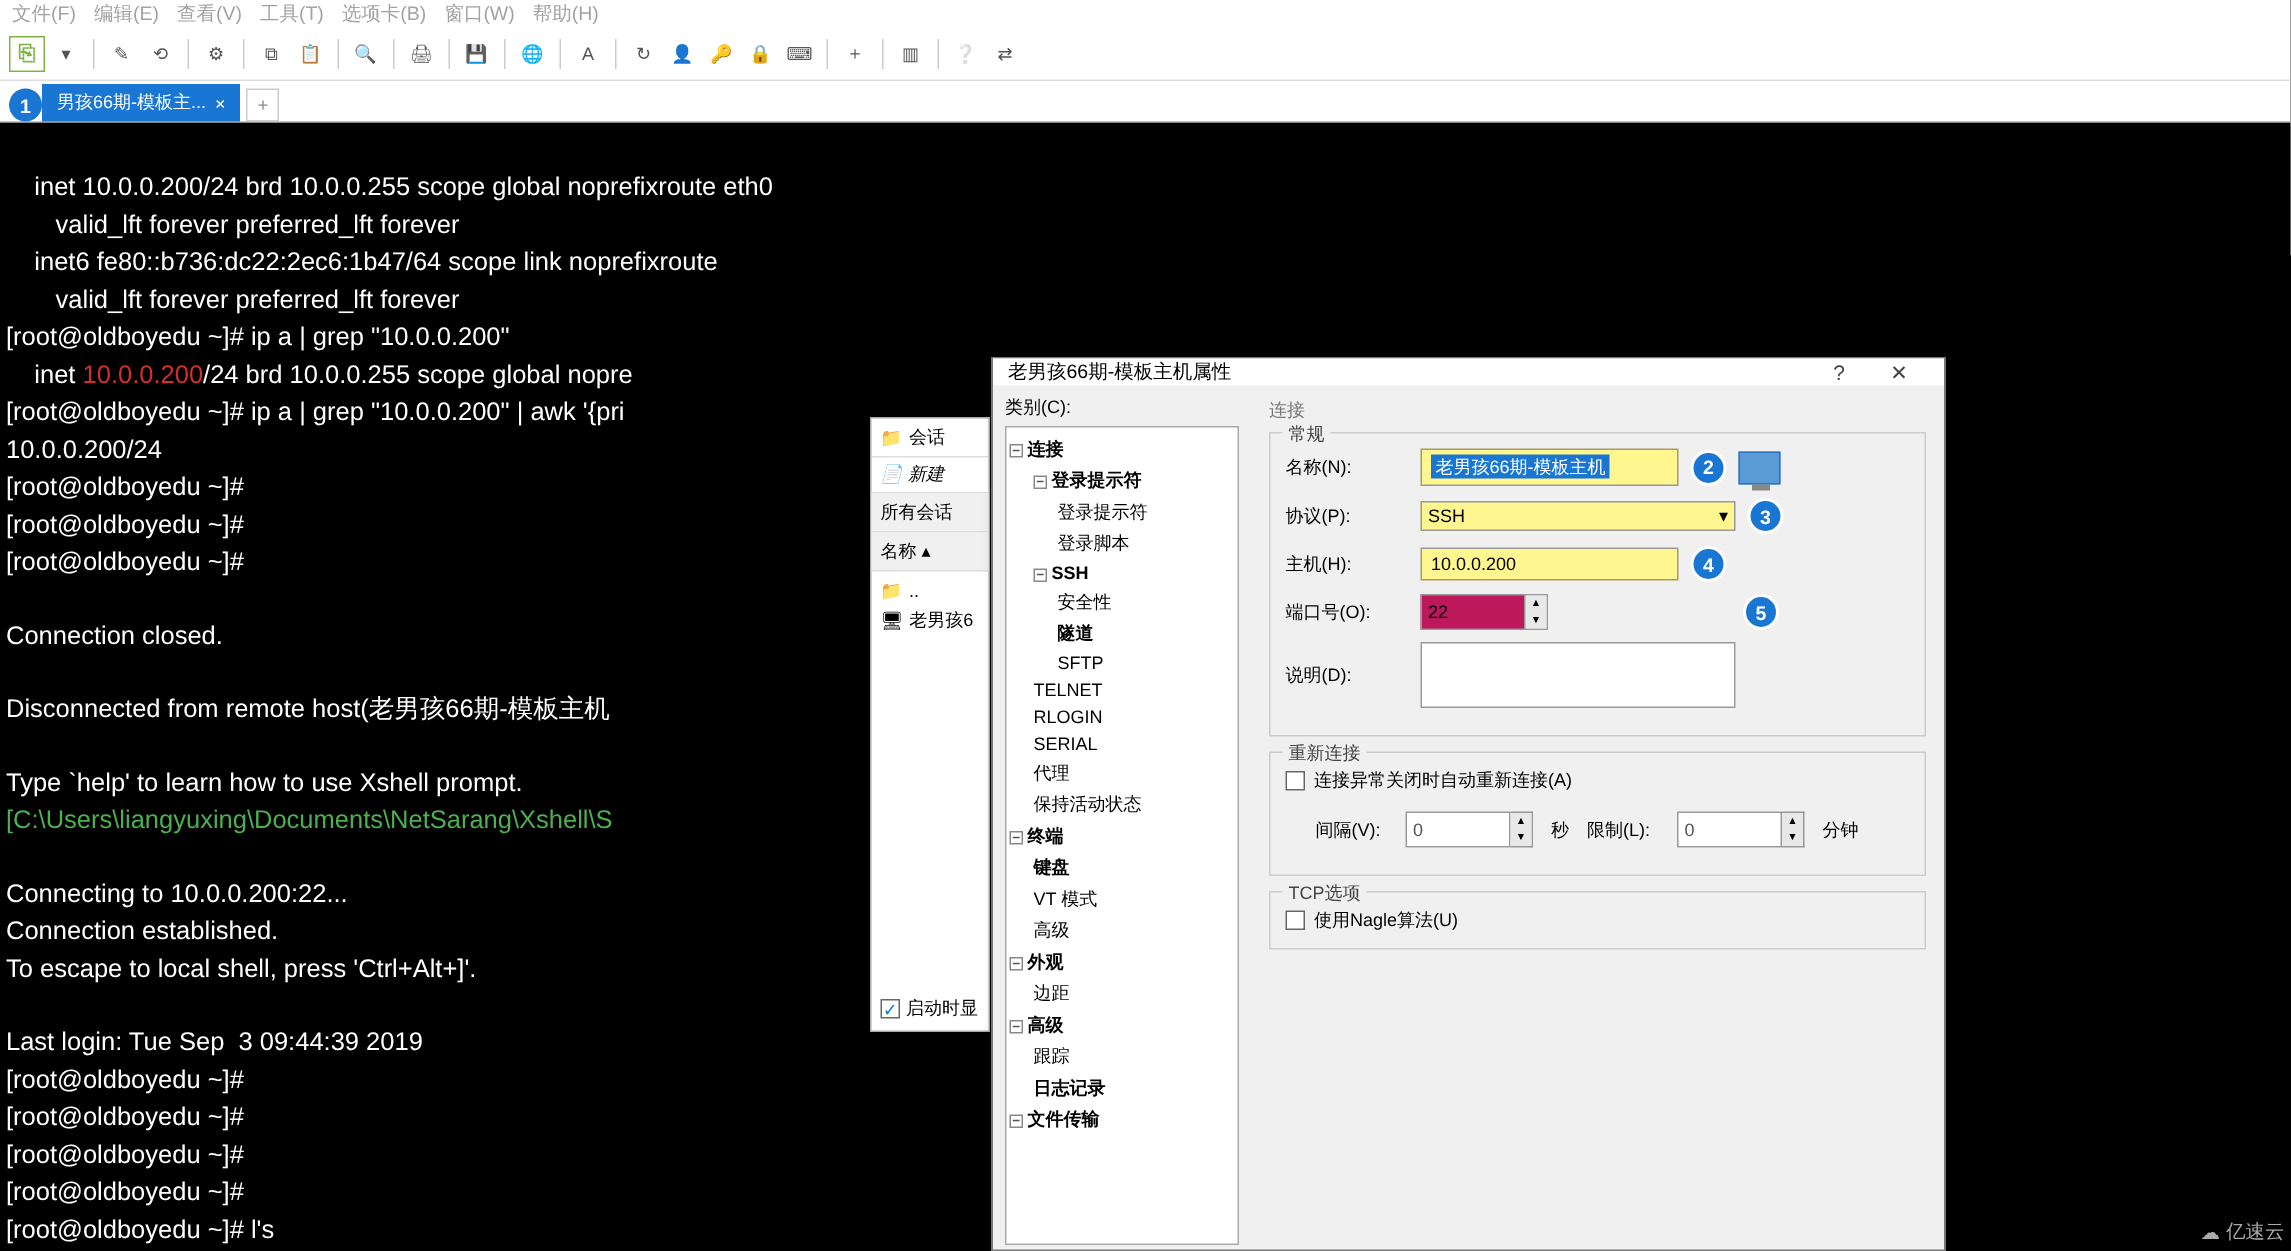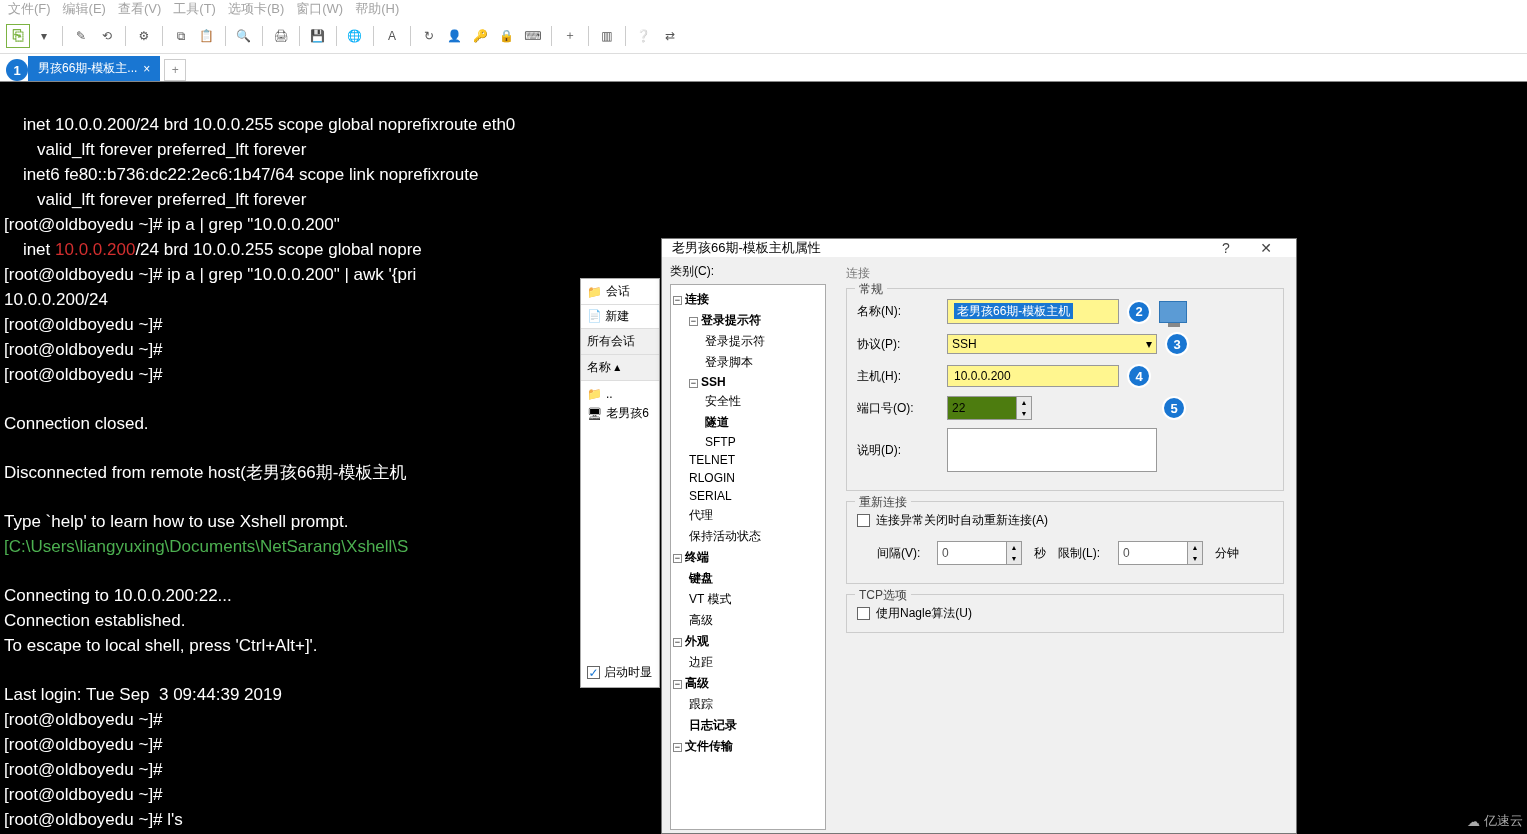--- a/index.html
+++ b/index.html
@@ -19,21 +19,21 @@
 .tab-add { width: 22px; height: 22px; border: 1px solid #ccc; display: flex; align-items: center; justify-content: center; color: #888; margin-left: 4px; }
 
 .terminal { background: #000; color: #fff; font-family: "Cascadia Mono","Consolas",monospace; font-size: 17px; line-height: 24px; padding: 6px 4px; white-space: pre; position: absolute; top: 82px; left: 0; right: 0; bottom: 0; }
 .term-red { color: #d32f2f; }
 .term-green { color: #4caf50; }
 .term-gold { color: #daa520; }
 
 
 .sessions { position: absolute; top: 278px; left: 580px; width: 80px; height: 410px; background: #fff; border: 1px solid #aaa; font-size: 12px; }
 .sessions-title { padding: 4px 6px; display: flex; align-items: center; gap: 4px; }
-.sessions-toolbar { border-top: 1px solid #ddd; border-bottom: 1px solid #ddd; padding: 3px 6px; }
+.sessions-toolbar { border-top: 1px solid #ddd; border-bottom: 1px solid #ddd; padding: 3px 6px; font-style: italic; }
 .sessions-header { background: #f0f0f0; padding: 4px 6px; border-bottom: 1px solid #ddd; }
 .sessions-list { padding: 4px 6px; }
 .sessions-item { display: flex; align-items: center; gap: 4px; padding: 2px 0; }
 .sessions-footer { position: absolute; bottom: 6px; left: 6px; display: flex; align-items: center; gap: 4px; }
 
 
 .dialog { position: absolute; top: 194px; left: 661px; width: 636px; height: 596px; background: #f0f0f0; border: 1px solid #777; box-shadow: 3px 3px 8px rgba(0,0,0,0.3); display: flex; flex-direction: column; margin-top: 44px; }
 .dlg-titlebar { height: 30px; background: #fff; display: flex; align-items: center; padding: 0 10px; font-size: 13px; }
 .dlg-close, .dlg-help { width: 40px; text-align: center; font-size: 14px; color: #444; cursor: pointer; }
 .dlg-body { flex: 1; display: flex; }
@@ -48,21 +48,21 @@
 .dlg-right { flex: 1; padding: 6px 12px; font-size: 12px; }
 .dlg-section-title { color: #777; padding: 2px 0 6px; }
 .group { border: 1px solid #ccc; padding: 10px; margin-bottom: 10px; position: relative; }
 .group-legend { position: absolute; top: -8px; left: 8px; background: #f0f0f0; padding: 0 4px; color: #444; }
 .form-row { display: flex; align-items: center; margin-bottom: 8px; }
 .form-label { width: 90px; }
 .hl-input { background: #fff68f; border: 1px solid #999; padding: 3px 6px; width: 172px; font-size: 12px; }
 .hl-select { background: #fff68f; border: 1px solid #999; padding: 2px 4px; width: 210px; font-size: 12px; display: flex; justify-content: space-between; align-items: center; }
 .sel-text { background: #1976d2; color: #fff; padding: 1px 3px; }
 .spin { display: flex; }
-.spin input { width: 70px; border: 1px solid #999; padding: 3px 4px; background: #4d7c0f; font-size: 12px; }
+.spin input { width: 70px; border: 1px solid #999; padding: 3px 4px; background: #be185d; font-size: 12px; }
 .spin-btns { display: flex; flex-direction: column; border: 1px solid #999; border-left: none; }
 .spin-btns span { width: 14px; height: 11px; font-size: 7px; text-align: center; background: #e8e8e8; line-height: 11px; }
 .plain-spin input { background: #fff; }
 .textarea { width: 210px; height: 44px; border: 1px solid #999; background: #fff; }
 .chk { display: flex; align-items: center; gap: 6px; }
 .chk-box { width: 13px; height: 13px; border: 1px solid #666; background: #fff; }
 .num-badge { width: 24px; height: 24px; border-radius: 50%; background: #1976d2; border: 2px solid #fff; color: #fff; font-weight: bold; display: flex; align-items: center; justify-content: center; font-size: 13px; margin-left: 8px; }
 .monitor-icon { width: 28px; height: 22px; background: #5b9bd5; border: 1px solid #2e75b6; margin-left: 8px; position: relative; }
 .monitor-icon::after { content:""; position:absolute; bottom:-5px; left:8px; width:12px; height:4px; background:#888; }
 

